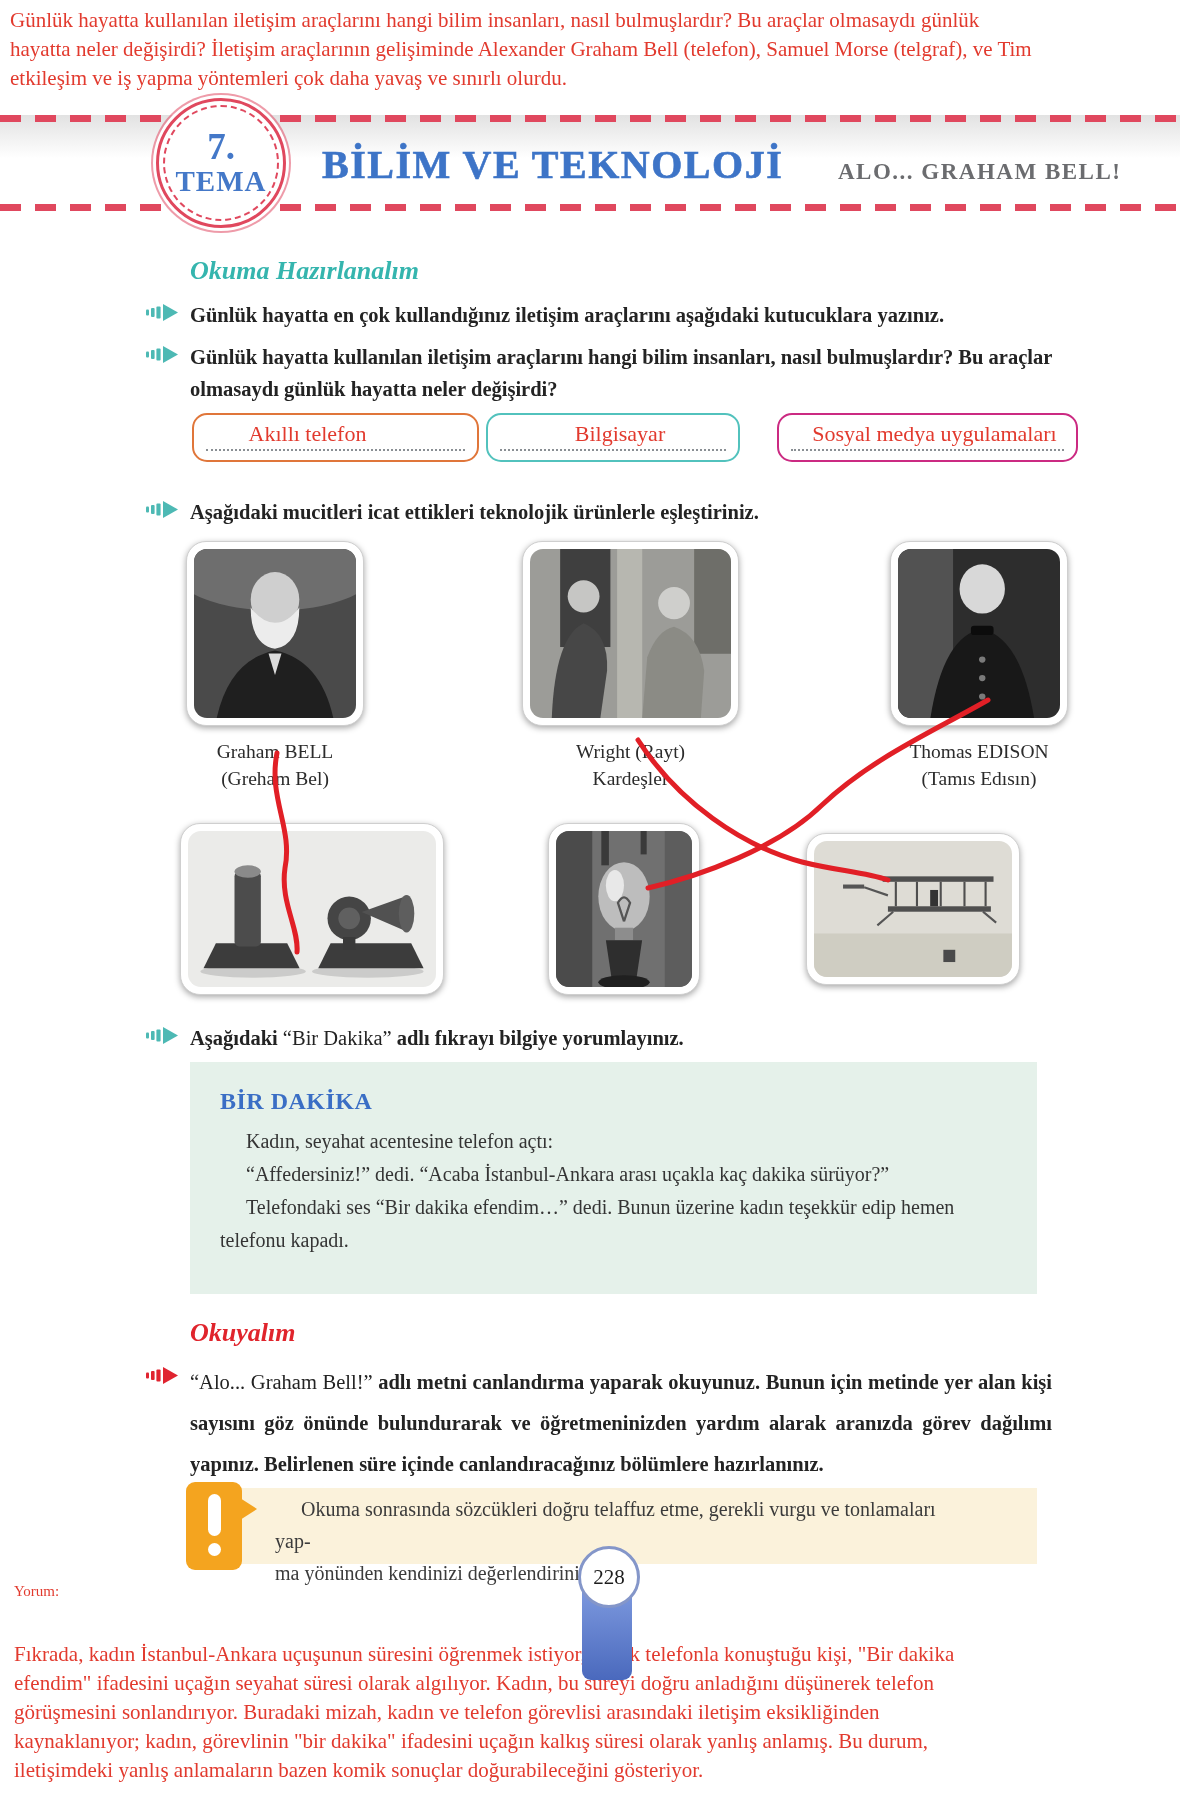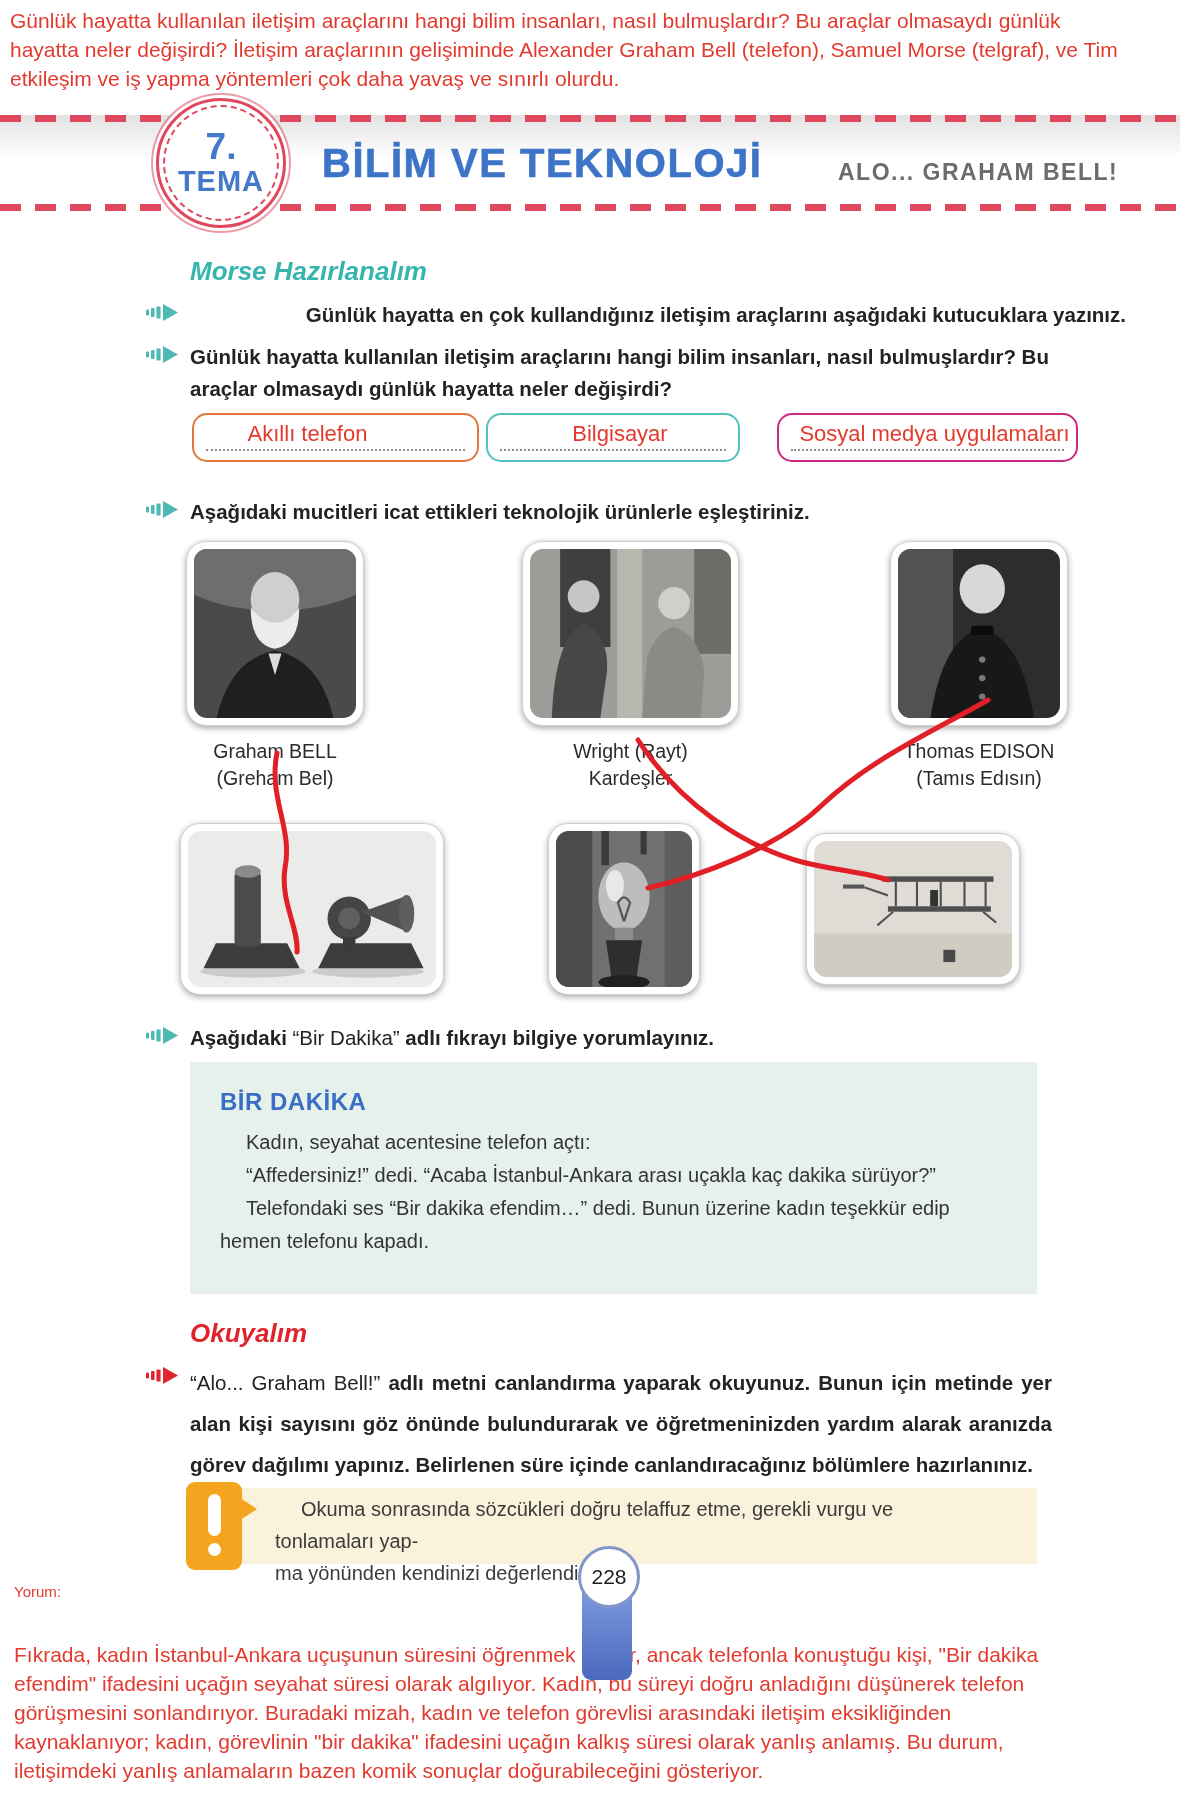--- a/index.html
+++ b/index.html
@@ -1,18 +1,18 @@
 <!DOCTYPE html>
 <html style="--note-red: #e23a2e; --dash-pink: #e0485e; --badge-blue: #4478c8; --title-blue: #3d74c7; --subtitle-gray: #6b6c6f; --teal: #35b5ae; --body-dark: #232323; --box-orange: #e0763a; --box-teal: #52c2bd; --box-magenta: #cb2a82; --mint-bg: #e5f1ea; --joke-blue: #3a6ec5; --read-red: #e0242c; --warn-bg: #fbf2db; --warn-orange: #f4a41f; --ribbon-blue: #5b7ccc; --marker-red: #e11f26;"><head>
 <meta charset="utf-8">
 <style>
   html,body{margin:0;padding:0;background:#fff;}
   #page{
     position:relative;width:1180px;height:1796px;overflow:hidden;background:#fff;
-    font-family:Liberation Sans, sans-serif;color:var(--body-dark);
+    font-family:Liberation Serif, serif;color:var(--body-dark);
   }
   
   .top-note{position:absolute;left:10px;top:6px;width:1168px;color:var(--note-red);
     font-size:21px;line-height:29px;font-weight:400;}
   
   .theme-band{position:absolute;left:0;top:115px;width:1180px;height:96px;
     background:linear-gradient(180deg,#e2e2e2 0%,#ffffff 45%);}
   .dash-line{position:absolute;left:0;width:1180px;height:7px;
     background:repeating-linear-gradient(90deg,var(--dash-pink) 0 21px,transparent 21px 35px);}
   .dash-top{top:0;}
@@ -92,23 +92,23 @@
     <div class="dash-line dash-top"></div>
     <div class="dash-line dash-bottom"></div>
     <div class="theme-badge">
       <span class="num">7.</span>
       <span class="word">TEMA</span>
     </div>
     <div class="theme-title">BİLİM VE TEKNOLOJİ</div>
     <div class="theme-subtitle">ALO... GRAHAM BELL!</div>
   </div>
 
-  <div class="sec-heading heading-teal" style="top:256px;">Morse Hazırlanalım</div>
-
-  <div class="bullet" style="top:299px;width:980px;text-align:right;">
+  <div class="sec-heading heading-teal" style="top:256px;">Okuma Hazırlanalım</div>
+
+  <div class="bullet" style="top:299px;width:980px;">
     <span class="arrow">
       <svg width="32" height="17" viewBox="0 0 32 17" fill="#4db9b4">
           <rect x="0" y="5.5" width="3" height="6" rx="1"></rect>
           <rect x="5" y="4" width="3.6" height="9" rx="1"></rect>
           <rect x="10.4" y="2.5" width="4.2" height="12" rx="1"></rect>
           <polygon points="17,0 32,8.5 17,17"></polygon>
         </svg>
     </span>
     <span class="btext">Günlük hayatta en çok kullandığınız iletişim araçlarını aşağıdaki kutucuklara yazınız.</span>
   </div>

